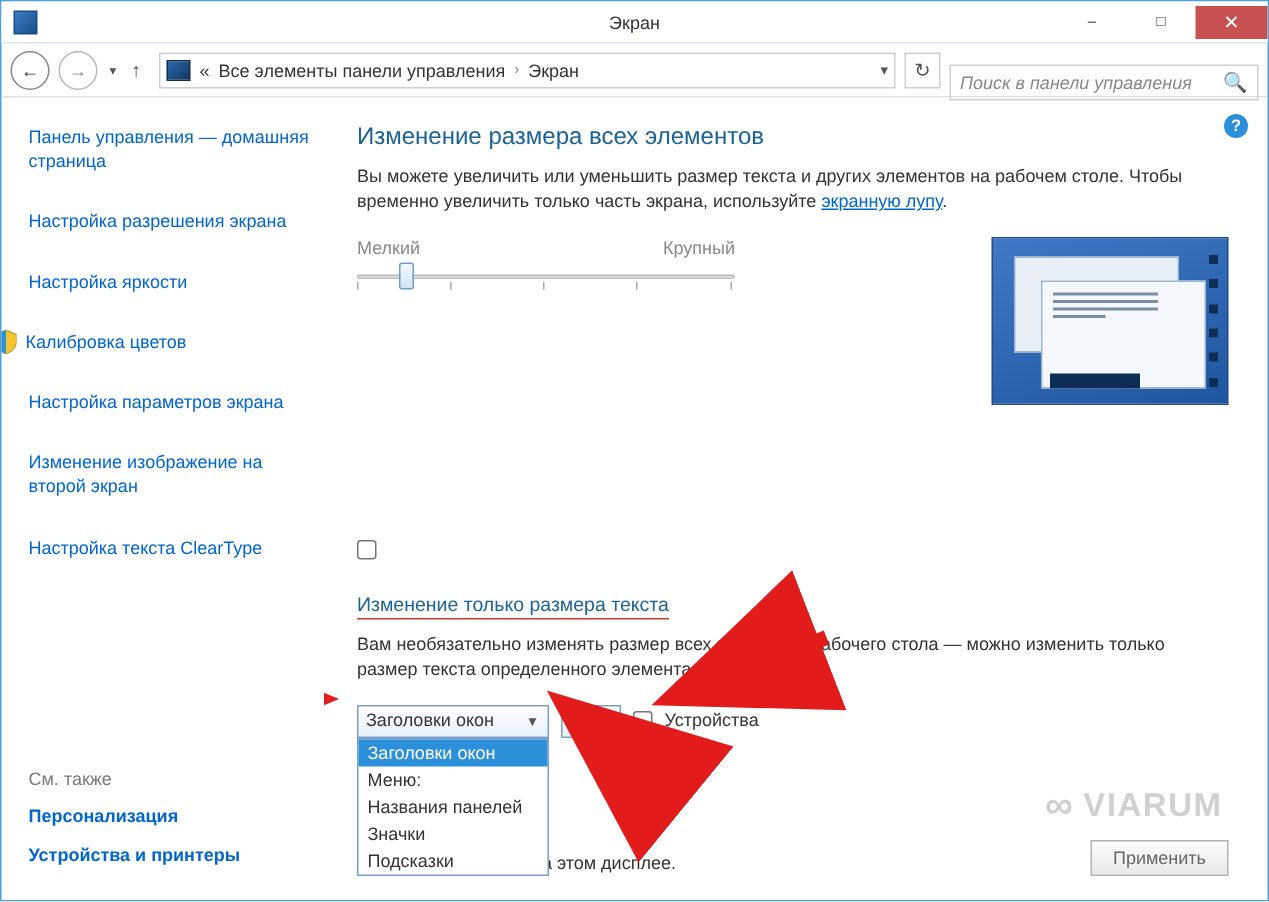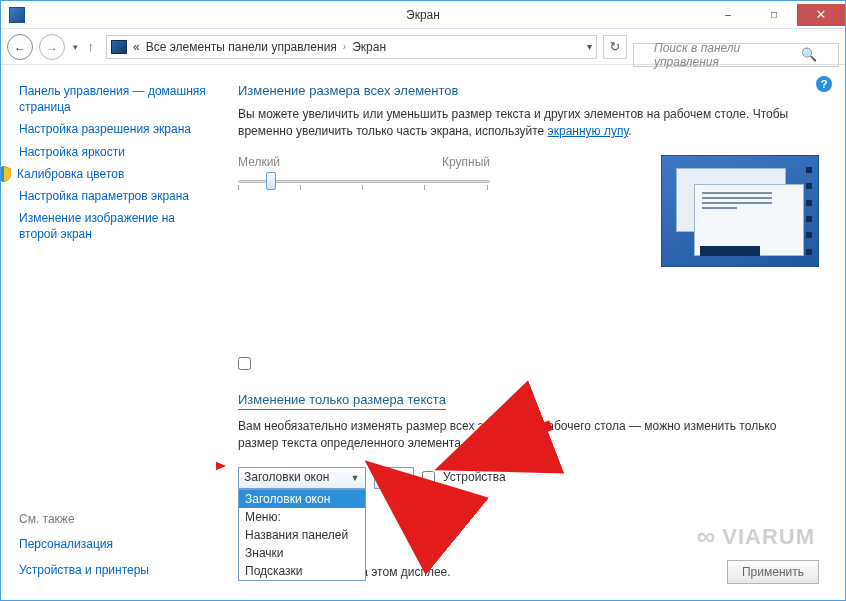--- a/index.html
+++ b/index.html
@@ -18,37 +18,37 @@
   .navbar { height:36px; border-bottom:1px solid #e1e1e1; display:flex; align-items:center; padding:0 6px; gap:6px; }
   .nav-arrow { width:26px; height:26px; border-radius:50%; border:1px solid #b8b8b8; display:flex; align-items:center; justify-content:center; color:#888; font-size:12px; }
   .nav-arrow.enabled { color:#333; border-color:#888; }
   .nav-chev { font-size:9px; color:#555; margin:0 2px; }
   .nav-up { font-size:13px; color:#555; margin:0 6px 0 2px; }
   .addrbar { flex:1; height:24px; border:1px solid #cfcfcf; display:flex; align-items:center; padding:0 4px; gap:6px; font-size:12px; color:#333; }
   .addrbar .folder-icon { width:16px; height:14px; background:linear-gradient(135deg,#2a6bb3,#14375e); border:1px solid #0e2c4d; }
   .addrbar .sep { color:#888; font-size:10px; }
   .addr-dd { margin-left:auto; color:#555; font-size:10px; }
   .refresh { width:24px; height:24px; border:1px solid #cfcfcf; display:flex; align-items:center; justify-content:center; font-size:13px; color:#555; }
-  .searchbox { width:206px; height:24px; border:1px solid #cfcfcf; display:flex; align-items:center; padding:0 20px; font-size:12px; color:#888; font-style:italic; justify-content:space-between;margin-top:16px; }
+  .searchbox { width:206px; height:24px; border:1px solid #cfcfcf; display:flex; align-items:center; padding:0 6px; font-size:12px; color:#888; font-style:italic; justify-content:space-between;margin-top:16px; }
   .searchbox .mag { color:#555; font-style:normal; font-size:13px; }
   .help-icon { position:absolute; right:14px; top:76px; width:16px; height:16px; border-radius:50%; background:#2b90d9; color:#fff; font-size:11px; font-weight:bold; display:flex; align-items:center; justify-content:center; }
 
   
   .body { flex:1; display:flex; overflow:hidden; }
   .sidebar { width:215px; padding:18px 8px 12px 18px; border-right:0; font-size:12px; display:flex; flex-direction:column; }
-  .sidebar .group { display:flex; flex-direction:column; gap:6px; }
+  .sidebar .group { display:flex; flex-direction:column; gap:24px; }
   .sidebar a.link { color:#0066cc; text-decoration:none; cursor:pointer; line-height:1.35; display:block; }
   .sidebar .row-with-icon { display:flex; align-items:center; gap:6px; margin-left:-22px; }
   .shield { width:14px; height:16px; }
   .see-also { margin-top:auto; padding-top:14px; color:#555; }
   .see-also .heading { color:#7a7a7a; font-size:12px; margin-bottom:10px; }
-  .see-also a { display:block; margin-bottom:10px; }
+  .see-also a { display:block; margin-bottom:10px;font-weight:bold; }
 
   .content { flex:1; padding:18px 26px 14px 22px; font-size:12px; color:#333; position:relative; overflow:hidden; }
-  h1.section { color:#1b6394; font-size:13px; font-weight:normal; margin-bottom:8px; }
+  h1.section { color:#1b6394; font-size:16px; font-weight:normal; margin-bottom:8px; }
   .para { line-height:1.45; margin-bottom:14px; }
   .para a { color:#0066cc; }
 
   .slider-row { display:flex; align-items:flex-start; gap:18px; margin-bottom:18px; }
   .slider-block { flex:0 0 auto; }
   .slider-labels { display:flex; justify-content:space-between; width:252px; color:#888; font-size:12px; margin-bottom:2px; }
   .slider-track { width:252px; height:20px; position:relative; }
   .slider-track .rail { position:absolute; top:9px; left:0; right:0; height:3px; background:linear-gradient(#d0d0d0,#eee); border:1px solid #bbb; border-radius:2px; }
   .slider-track .tick { position:absolute; top:14px; width:1px; height:5px; background:#aaa; }
   .slider-track .thumb { position:absolute; top:1px; left:28px; width:10px; height:18px; background:linear-gradient(#f5f9fd,#d2e3f3); border:1px solid #6f9cc7; border-radius:2px; }
@@ -132,20 +132,21 @@
         <a class="link">Настройка яркости</a>
         <div class="row-with-icon">
           <svg class="shield" viewBox="0 0 14 16">
               <path d="M7 0 L14 3 V8 C14 12 10 15 7 16 C4 15 0 12 0 8 V3 Z" fill="#f4c430" stroke="#b07c00" stroke-width="0.6"></path>
               <path d="M7 0 L7 16 C4 15 0 12 0 8 V3 Z" fill="#2b90d9"></path>
             </svg>
           <a class="link">Калибровка цветов</a>
         </div>
         <a class="link">Настройка параметров экрана</a>
         <a class="link">Изменение изображение на второй экран</a>
+        <a class="link">Настройка текста ClearType</a>
       </div>
       <div class="see-also">
         <div class="heading">См. также</div>
         <a class="link">Персонализация</a>
         <a class="link">Устройства и принтеры</a>
       </div>
     </div>
 
     <div class="content">
       <h1 class="section">Изменение размера всех элементов</h1>

